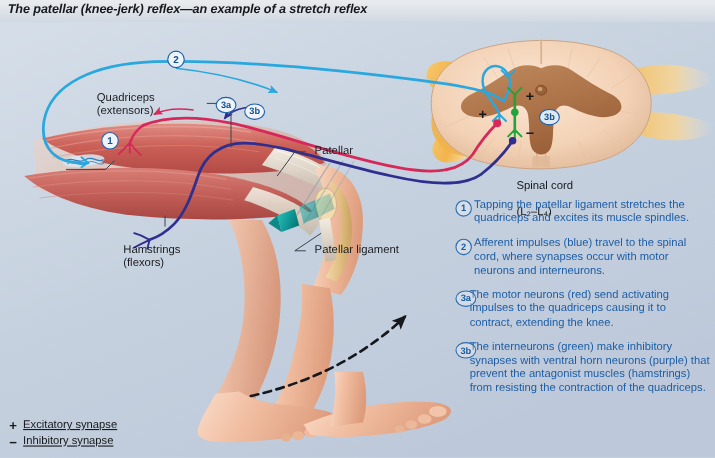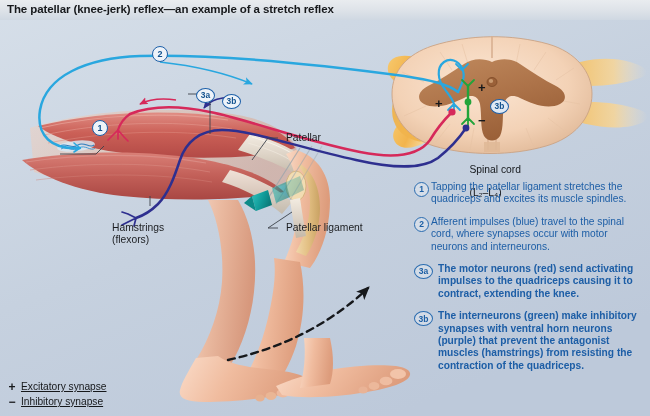--- a/index.html
+++ b/index.html
@@ -14,21 +14,21 @@
     background:linear-gradient(160deg,#d4dde8 0%,#c6d1df 45%,#bfcbdb 100%);
   }
   
   #title-bar{
     position:absolute;left:0;top:0;width:650px;height:20px;
     background:linear-gradient(to bottom,#e9ecef 0%,#dde2e8 55%,#cfd8e2 100%);
   }
   #title-text{
     position:absolute;left:7px;top:3px;
     font-size:11.5px;font-weight:bold;color:#17191c;
-    letter-spacing:-0.1px;white-space:nowrap;
+    letter-spacing:-0.1px;white-space:nowrap;font-style:italic;
   }
   
   .lbl{
     position:absolute;font-size:10.3px;color:#1b1d20;line-height:11.6px;
     white-space:pre;
   }
   .lbl.cord{color:#15181c;}
   
   .marker{
     position:absolute;border:1.3px solid #1c5fa8;border-radius:50%;
@@ -53,21 +53,21 @@
   }
   .step.single .num{width:13px;height:13px;}
   .step.dual   .num{width:17px;height:13px;}
   .step .body{
     color:#1d5ea6;font-size:10.2px;line-height:12.4px;
   }
   .step.single .body{padding-left:17px;text-indent:0;}
   .step.dual   .body{padding-left:21px;}
   
   .step.single .body{padding-left:0;margin-left:17px;}
-  .step.dual   .body{padding-left:0;margin-left:24px;font-weight:bold;}
+  .step.dual   .body{padding-left:0;margin-left:13px;}
   
   #legend{position:absolute;left:6px;top:379px;}
   .leg-row{display:flex;align-items:center;height:15px;}
   .leg-sym{
     width:12px;text-align:center;font-size:12px;font-weight:bold;color:#16181b;
   }
   .leg-txt{font-size:10.2px;color:#16181b;margin-left:3px;text-decoration:underline;}
   svg{position:absolute;left:0;top:0;overflow:visible;}
   #art{position:absolute;left:0;top:0;width:650px;height:416px;}
 </style>
@@ -334,20 +334,22 @@
       <path d="M60,154 L96,154 L104,146"></path>
       <path d="M150,206 L150,196"></path>
       <path d="M278,138 L268,138 L252,160"></path>
       <path d="M278,228 L268,228 L292,212"></path>
     </g>
   </svg>
 
   <div id="title-bar"></div>
   <div id="title-text">The patellar (knee-jerk) reflex—an example of a stretch reflex</div>
 
+  <div class="lbl" style="left:88px;top:84px;">Quadriceps
+(extensors)</div>
 
 
   <div class="lbl" style="left:112px;top:222px;">Hamstrings
 (flexors)</div>
 
   <div class="lbl" style="left:286px;top:132px;">Patellar</div>
 
   <div class="lbl" style="left:286px;top:222px;">Patellar ligament</div>
 
   <div class="lbl cord" style="left:458px;top:152px;">

